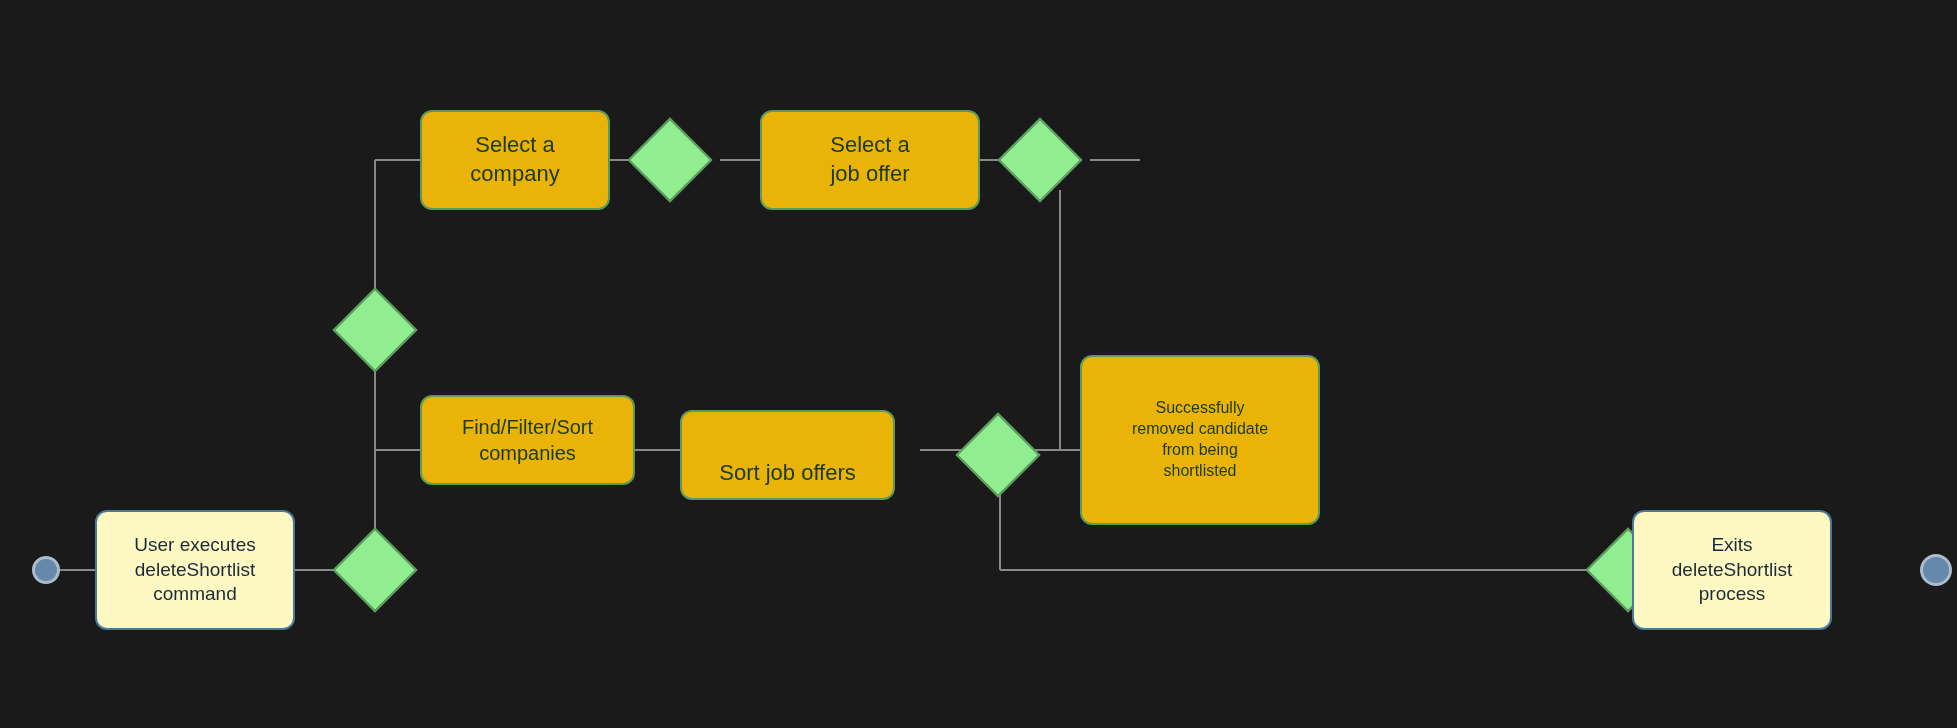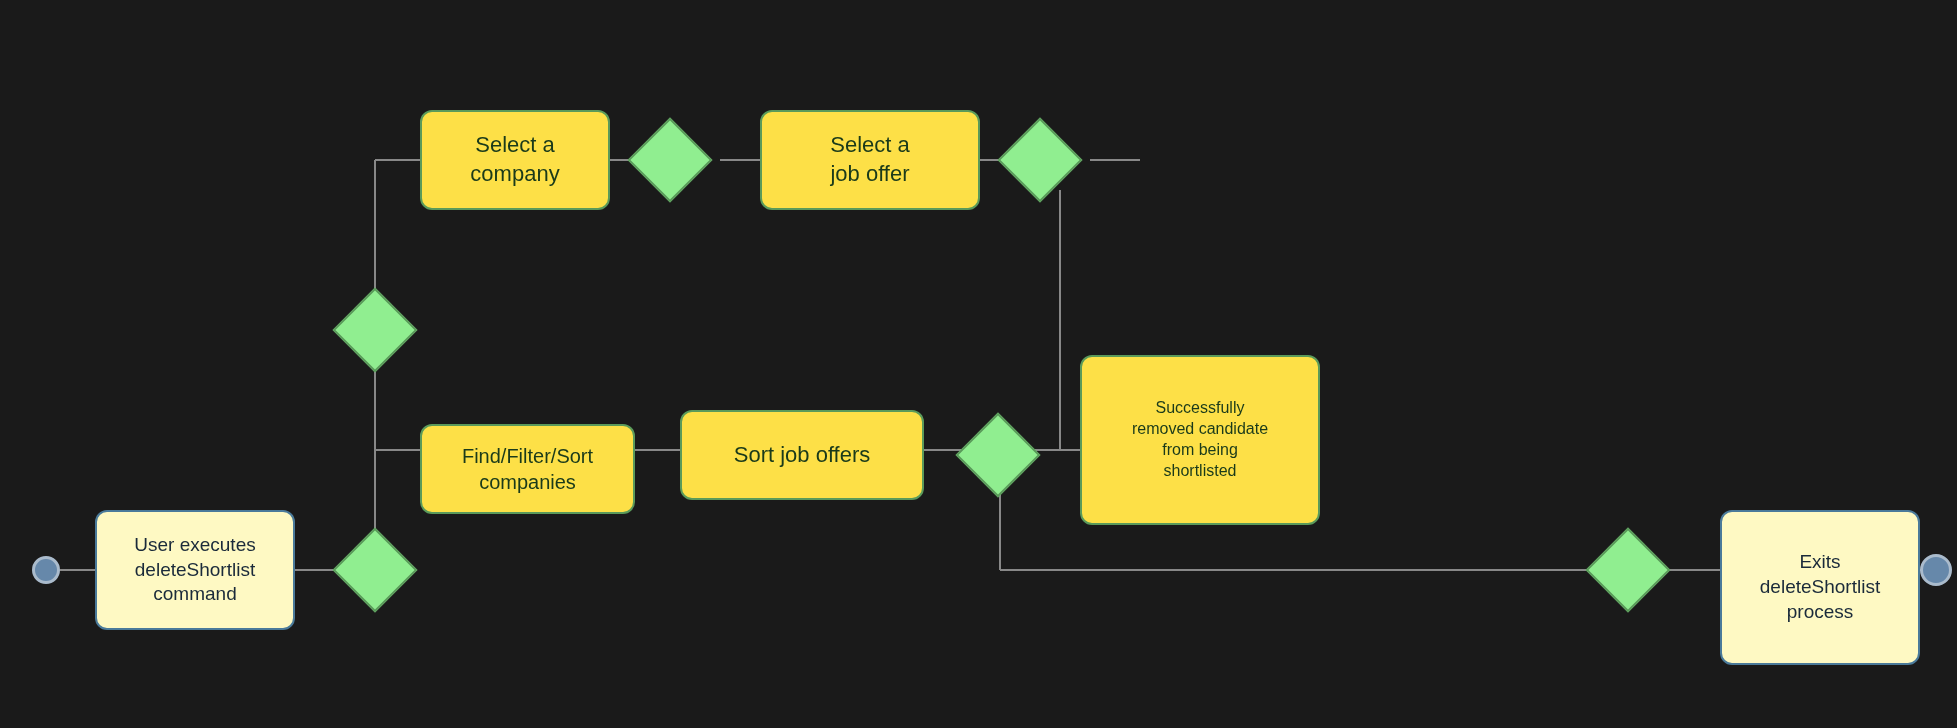--- a/index.html
+++ b/index.html
@@ -27,21 +27,21 @@
       display: flex;
       align-items: center;
       justify-content: center;
       text-align: center;
       font-size: 22px;
       line-height: 1.3;
       padding: 10px 16px;
     }
 
     .box-green {
-      background: #fde047;
+      background: #eab308;
       border-color: #5a9a5a;
       color: #1a3a1a;
     }
 
     .box-blue {
       background: #fef9c3;
       border-color: #4a7a9a;
       color: #1a2a3a;
     }
 
@@ -147,41 +147,41 @@
   <div class="box box-green" style="left:760px; top:110px; width:220px; height:100px;">
     <span style="white-space:pre-line;">Select a
 job offer</span>
   </div>
 
   <div class="diamond" style="left:1010px; top:130px;"></div>
 
 
   <div class="diamond" style="left:345px; top:300px;"></div>
 
-  <div class="box box-green" style="left:420px; top:424px; width:215px; height:90px;">
+  <div class="box box-green" style="left:420px; top:395px; width:215px; height:90px;">
     <span style="white-space:pre-line; font-size:20px;">Find/Filter/Sort
 companies</span>
   </div>
 
-  <div class="box box-green" style="left:680px; top:410px; width:244px; height:90px;">
+  <div class="box box-green" style="left:680px; top:410px; width:215px; height:90px;align-items:flex-end;">
     <span style="font-size:22px;">Sort job offers</span>
   </div>
 
   <div class="diamond" style="left:968px; top:425px;"></div>
 
   <div class="box box-green" style="left:1080px; top:355px; width:240px; height:170px;">
     <span style="white-space:pre-line; font-size:16px;">Successfully
 removed candidate
 from being
 shortlisted</span>
   </div>
 
   <div class="diamond" style="left:1598px; top:540px;"></div>
 
-  <div class="box box-blue" style="left:1720px; top:510px; width:200px; height:155px;">
+  <div class="box box-blue" style="left:1632px; top:510px; width:200px; height:120px;">
     <span style="white-space:pre-line; font-size:19px;">Exits
 deleteShortlist
 process</span>
   </div>
 
   <div class="circle circle-end" style="left:1920px; top:554px;"></div>
 
 </div>
 
 </body></html>

